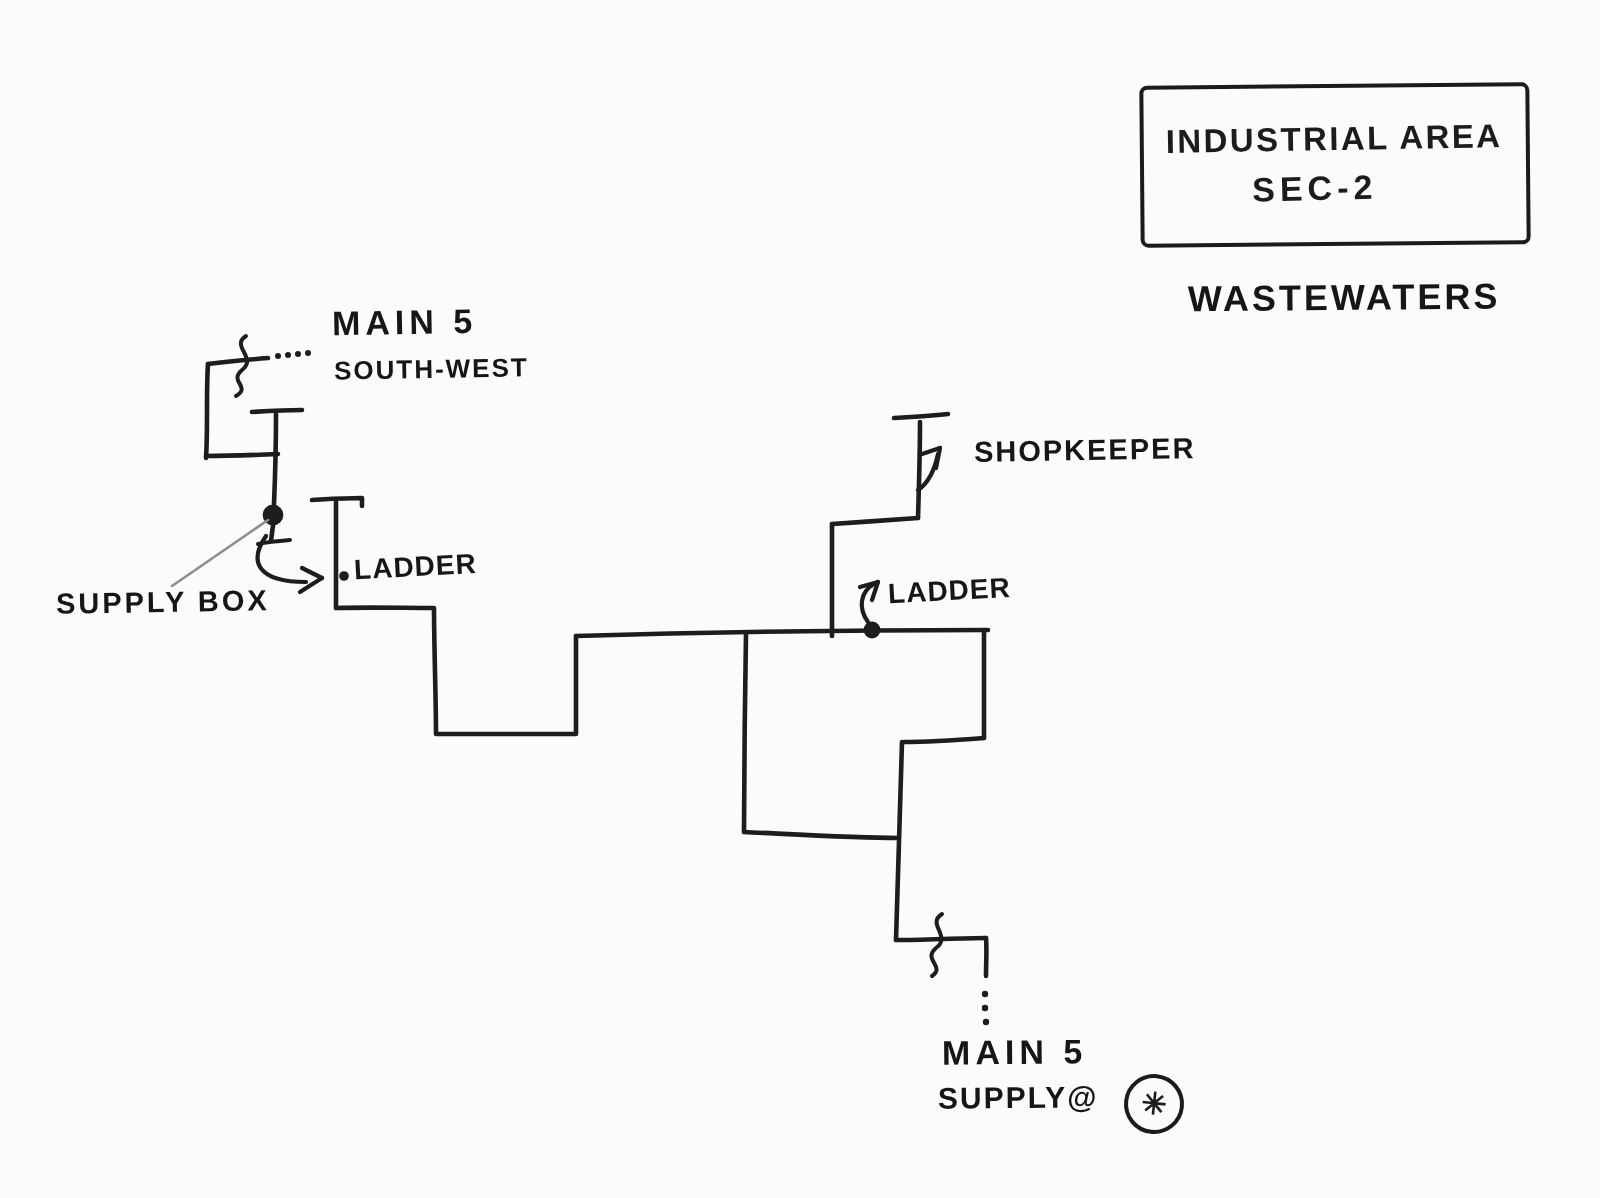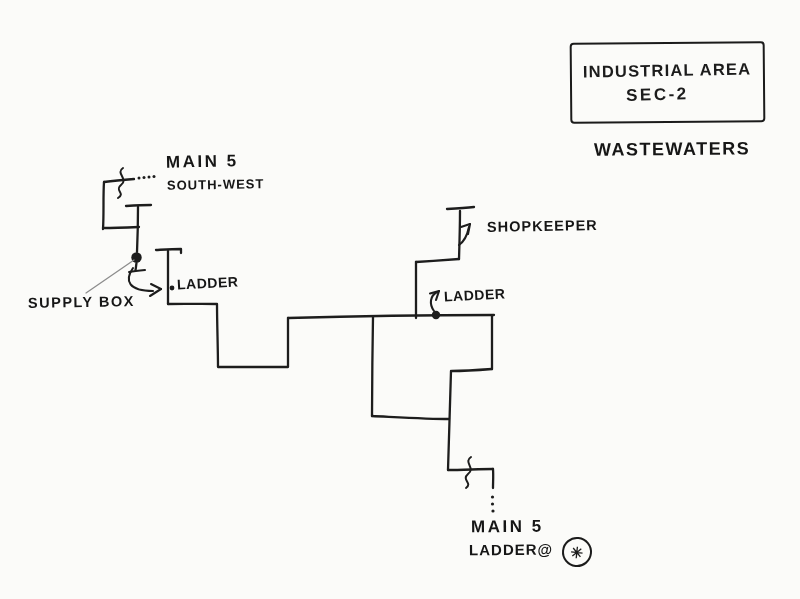--- a/index.html
+++ b/index.html
@@ -126,21 +126,21 @@
     </g>
   </svg>
 
   <div class="lbl main5sw1">MAIN 5</div>
   <div class="lbl main5sw2">SOUTH-WEST</div>
   <div class="lbl supplybox">SUPPLY BOX</div>
   <div class="lbl ladderL">LADDER</div>
   <div class="lbl ladderR">LADDER</div>
   <div class="lbl shopkeeper">SHOPKEEPER</div>
   <div class="lbl main5n1">MAIN 5</div>
-  <div class="lbl main5n2">LADDER@</div>
+  <div class="lbl main5n2">SUPPLY@</div>
 
   <div class="north-circle">
     <span>✳</span>
   </div>
 
   <div class="title-box">
     <div class="title-line1">INDUSTRIAL AREA</div>
     <div class="title-line2">SEC-2</div>
   </div>
   <div class="lbl wastewaters">WASTEWATERS</div>

